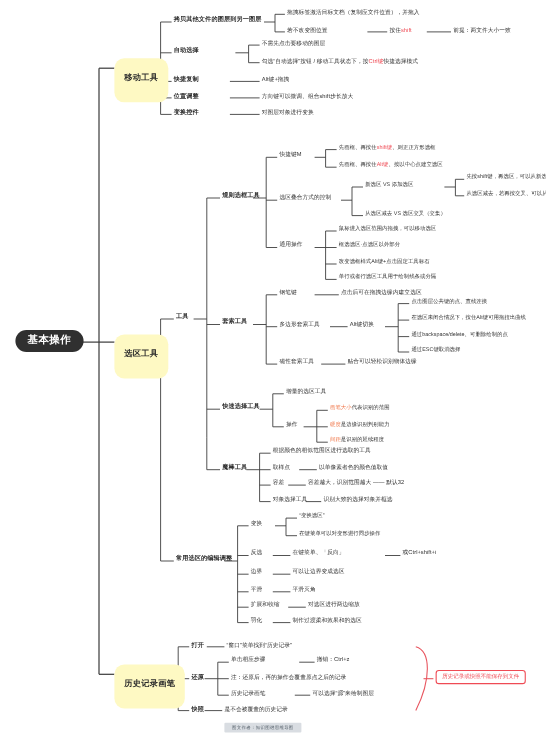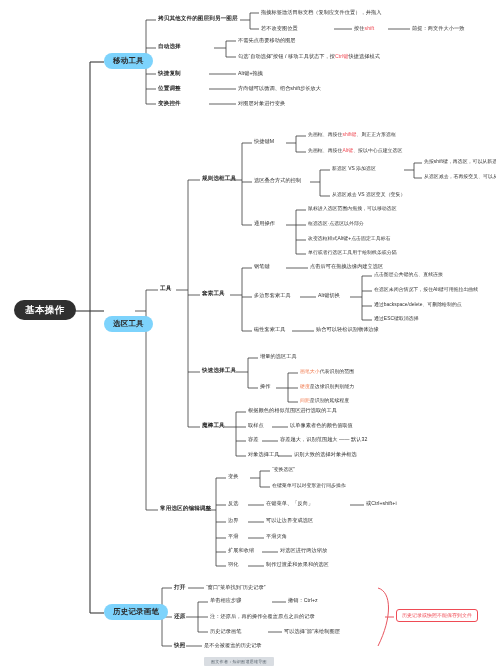--- a/index.html
+++ b/index.html
@@ -16,22 +16,22 @@
   svg.edges path.root{stroke-width:1.1;}
   svg.edges path.redbrace{stroke:#e8555f;stroke-width:1;}
 
   .node{position:absolute;white-space:nowrap;line-height:1.05;}
 
   .root-node{
     background:#303030;color:#fff;border-radius:11px;
     padding:5px 11px;font-size:9.5px;font-weight:bold;letter-spacing:.4px;text-align:right;
   }
   .branch-node{
-    background:#7dd3fc;color:#2b2b2b;border-radius:9px;
-    padding:4px 9px;font-size:7.5px;font-weight:bold;letter-spacing:.2px;
+    background:#fef9c3;color:#2b2b2b;border-radius:9px;
+    padding:16px 9px;font-size:7.5px;font-weight:bold;letter-spacing:.2px;font-family:Liberation Mono, monospace;
   }
   .lvl2{font-size:5.6px;color:#2b2b2b;font-weight:bold;letter-spacing:.1px;}
   .lvl3{font-size:5.2px;color:#2f2f2f;letter-spacing:.05px;}
   .lvl4{font-size:4.9px;color:#333;letter-spacing:.03px;}
   .hi{color:#ef4b55;}
   .hi2{color:#f0774a;}
   .callout{
     border:1px solid #ef4b55;border-radius:3px;
     color:#ef4b55;font-size:5px;padding:3px 5px;background:#fff;
   }
@@ -206,21 +206,21 @@
 
 <div class="node lvl2" style="left:158px;top:71px;">快捷复制</div>
 <div class="node lvl3" style="left:238px;top:71px;">Alt键+拖拽</div>
 
 <div class="node lvl2" style="left:158px;top:86px;">位置调整</div>
 <div class="node lvl3" style="left:238px;top:86px;">方向键可以微调、组合shift步长放大</div>
 
 <div class="node lvl2" style="left:158px;top:101px;">变换控件</div>
 <div class="node lvl3" style="left:238px;top:101px;">对图层对象进行变换</div>
 
-<div class="node branch-node" style="left:104px;top:316px;">选区工具</div>
+<div class="node branch-node" style="left:104px;top:304px;">选区工具</div>
 
 <div class="node lvl2" style="left:160px;top:286px;">工具</div>
 
 <div class="node lvl2" style="left:202px;top:176px;">规则选框工具</div>
 <div class="node lvl3" style="left:254px;top:139px;">快捷键M</div>
 <div class="node lvl4" style="left:308px;top:132px;"><span>先画框、再按住</span><span class="hi">shift键</span><span>、则正正方形选框</span></div>
 <div class="node lvl4" style="left:308px;top:148px;"><span>先画框、再按住</span><span class="hi">Alt键</span><span>、按以中心点建立选区</span></div>
 
 <div class="node lvl3" style="left:254px;top:178px;">选区叠合方式的控制</div>
 <div class="node lvl4" style="left:332px;top:166px;">新选区 VS 添加选区</div>

